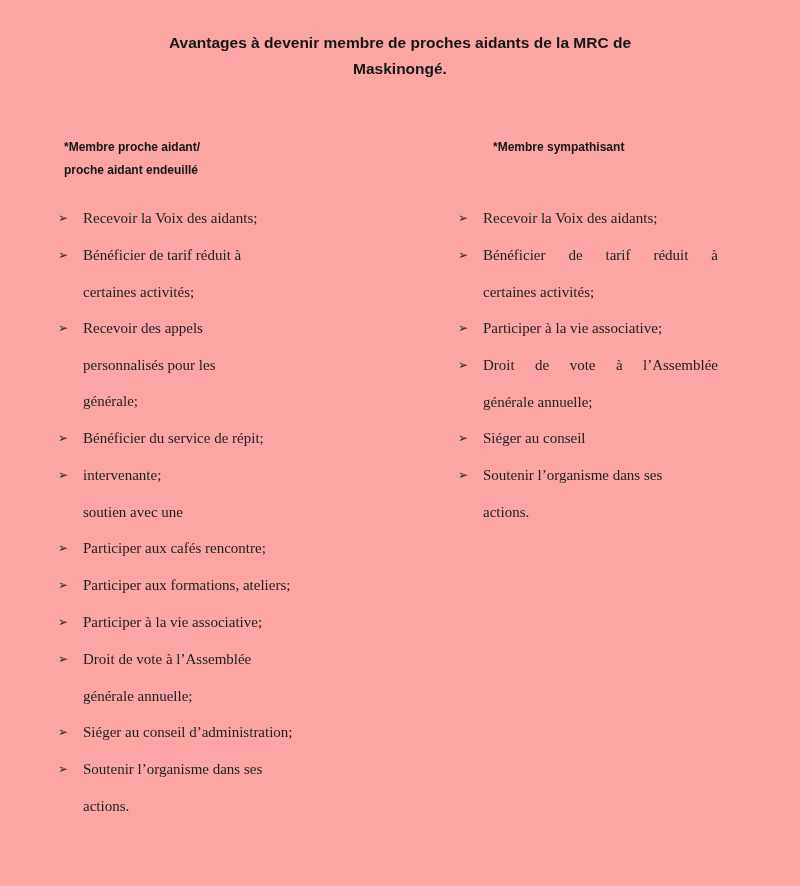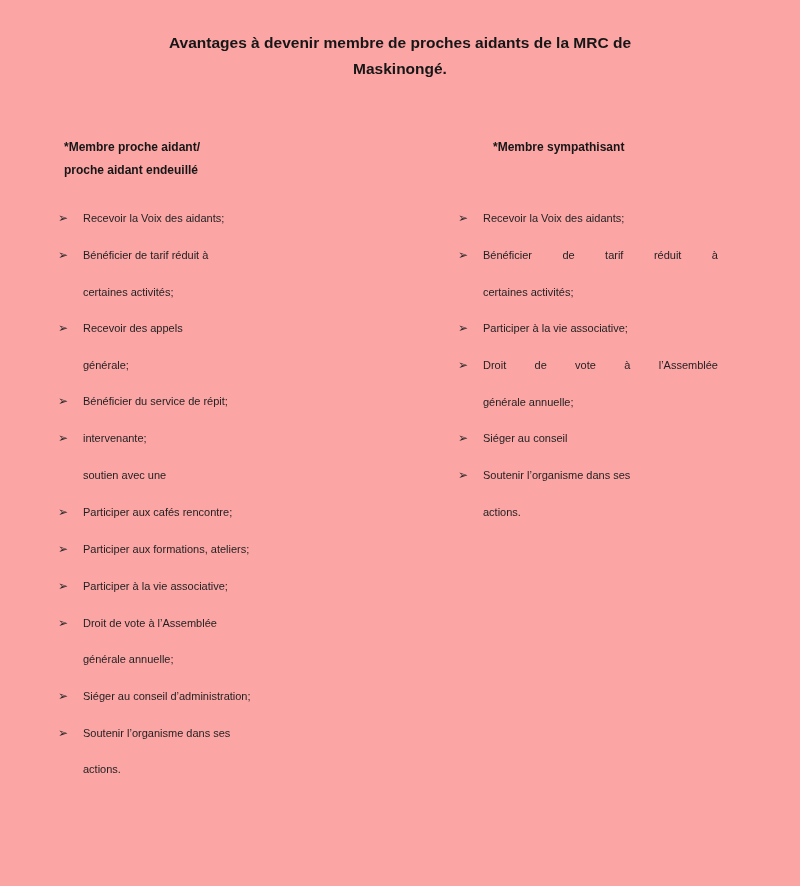--- a/index.html
+++ b/index.html
@@ -39,23 +39,24 @@
   .item { display: flex; align-items: flex-start; }
   .bullet {
     flex: 0 0 25px;
     width: 25px;
     font-size: 12px;
     line-height: 37px;
     color: #2a2a2a;
   }
   .item-text {
     flex: 1 1 auto;
-    font-size: 11px;
+    font-size: 15px;
     line-height: 36.6px;
     color: #1f1f1f;
+    font-family: Liberation Serif, serif;
   }
   .line { white-space: nowrap; }
   .line.stretch {
     white-space: normal;
     text-align: justify;
     text-align-last: justify;
     -moz-text-align-last: justify;
   }
 </style>
 </head>
@@ -84,20 +85,21 @@
           <span class="bullet">➢</span>
           <div class="item-text">
             <div class="line">Bénéficier de tarif réduit à</div>
             <div class="line">certaines activités;</div>
           </div>
         </div>
         <div class="item">
           <span class="bullet">➢</span>
           <div class="item-text">
             <div class="line">Recevoir des appels</div>
+            <div class="line">personnalisés pour les</div>
             <div class="line">générale;</div>
           </div>
         </div>
         <div class="item">
           <span class="bullet">➢</span>
           <div class="item-text">
             <div class="line">Bénéficier du service de répit;</div>
           </div>
         </div>
         <div class="item">

